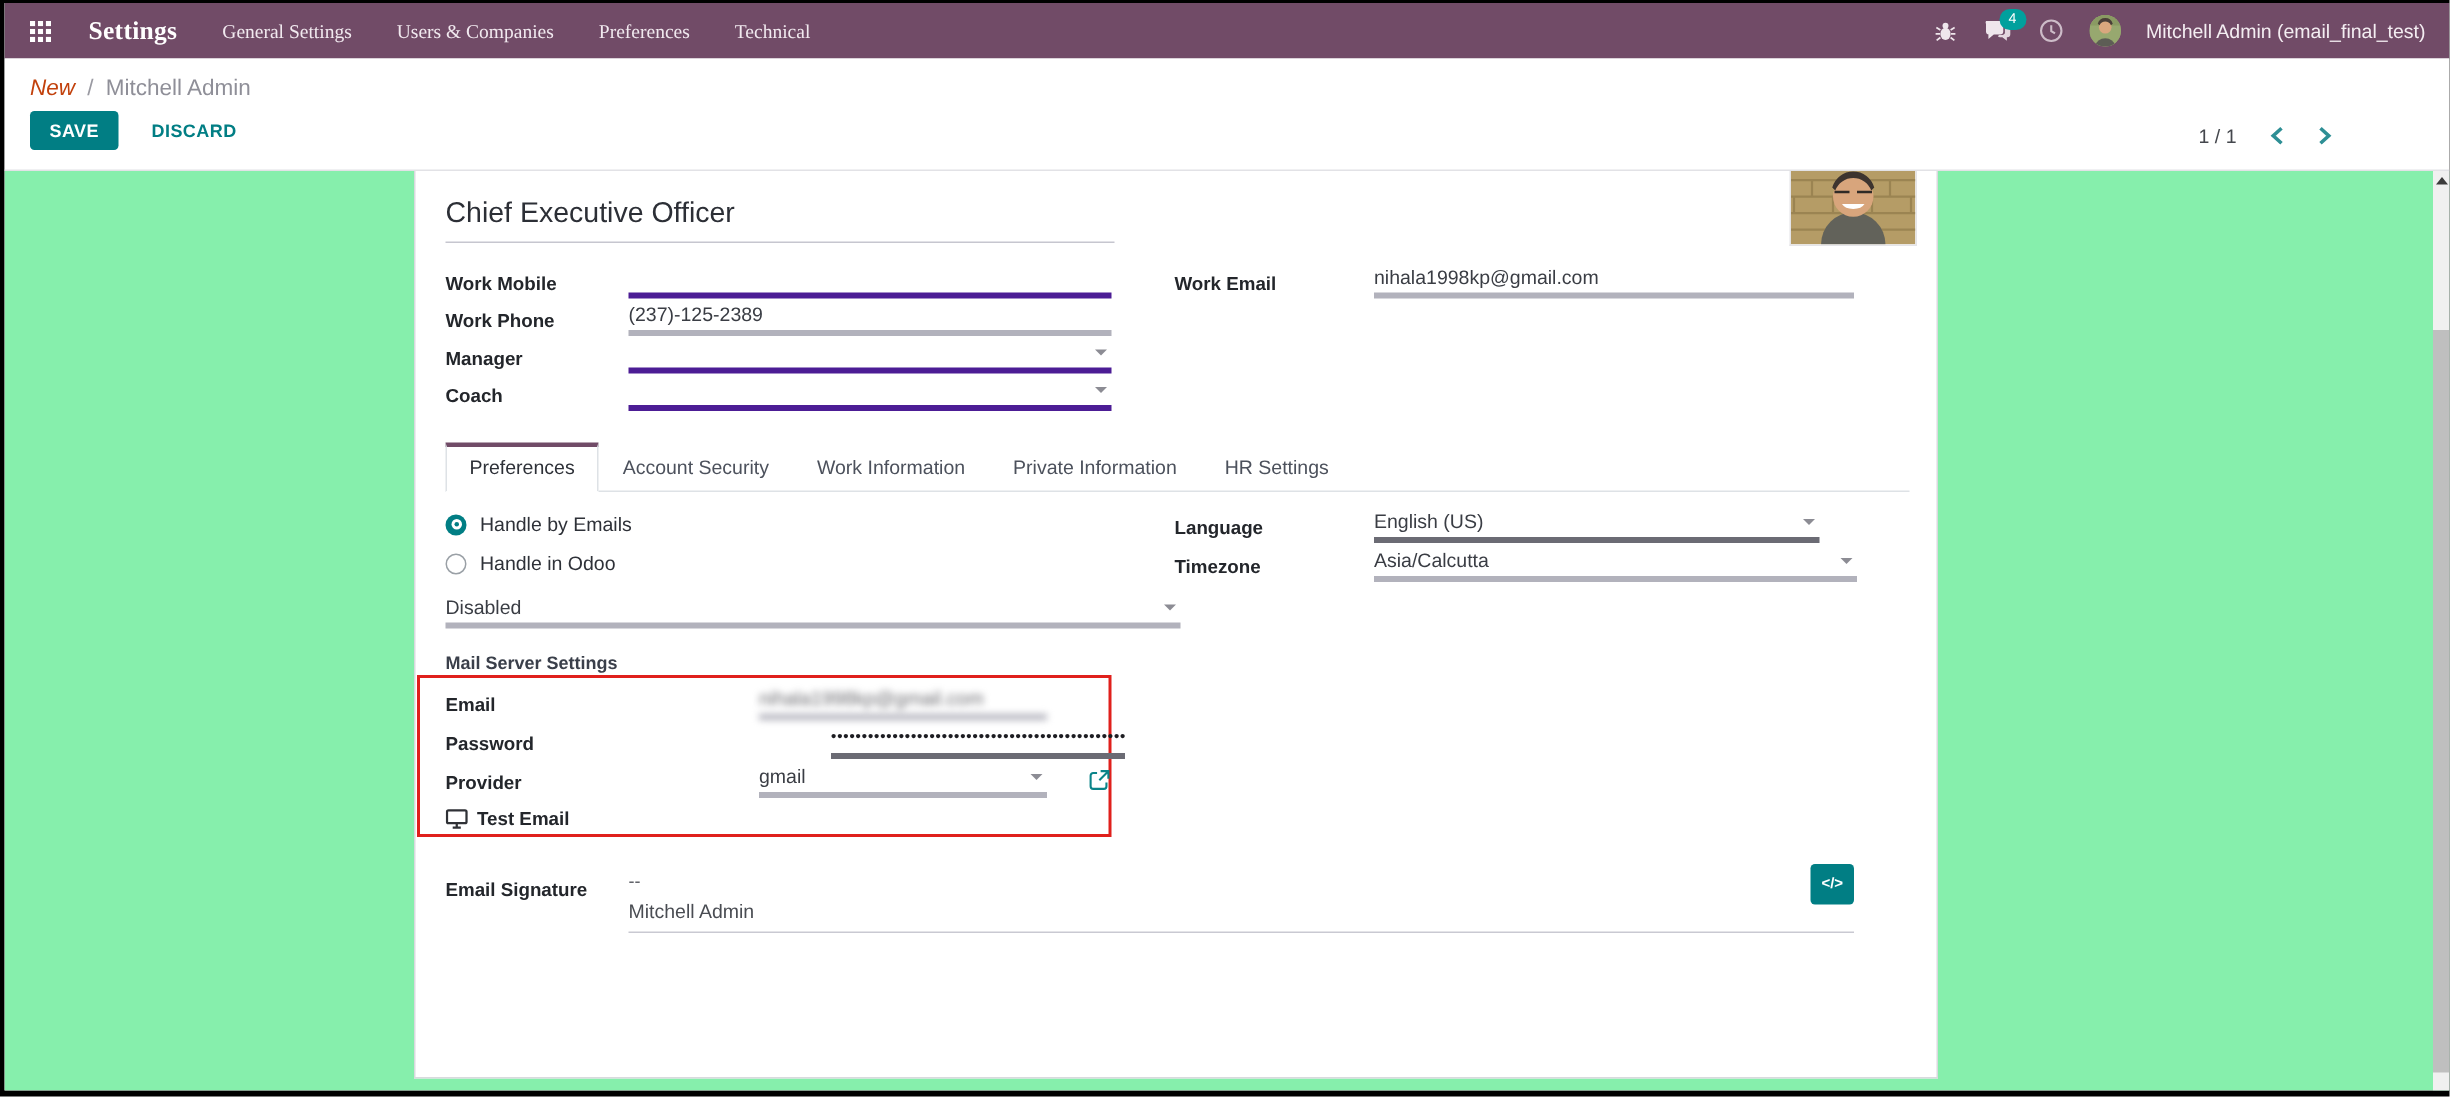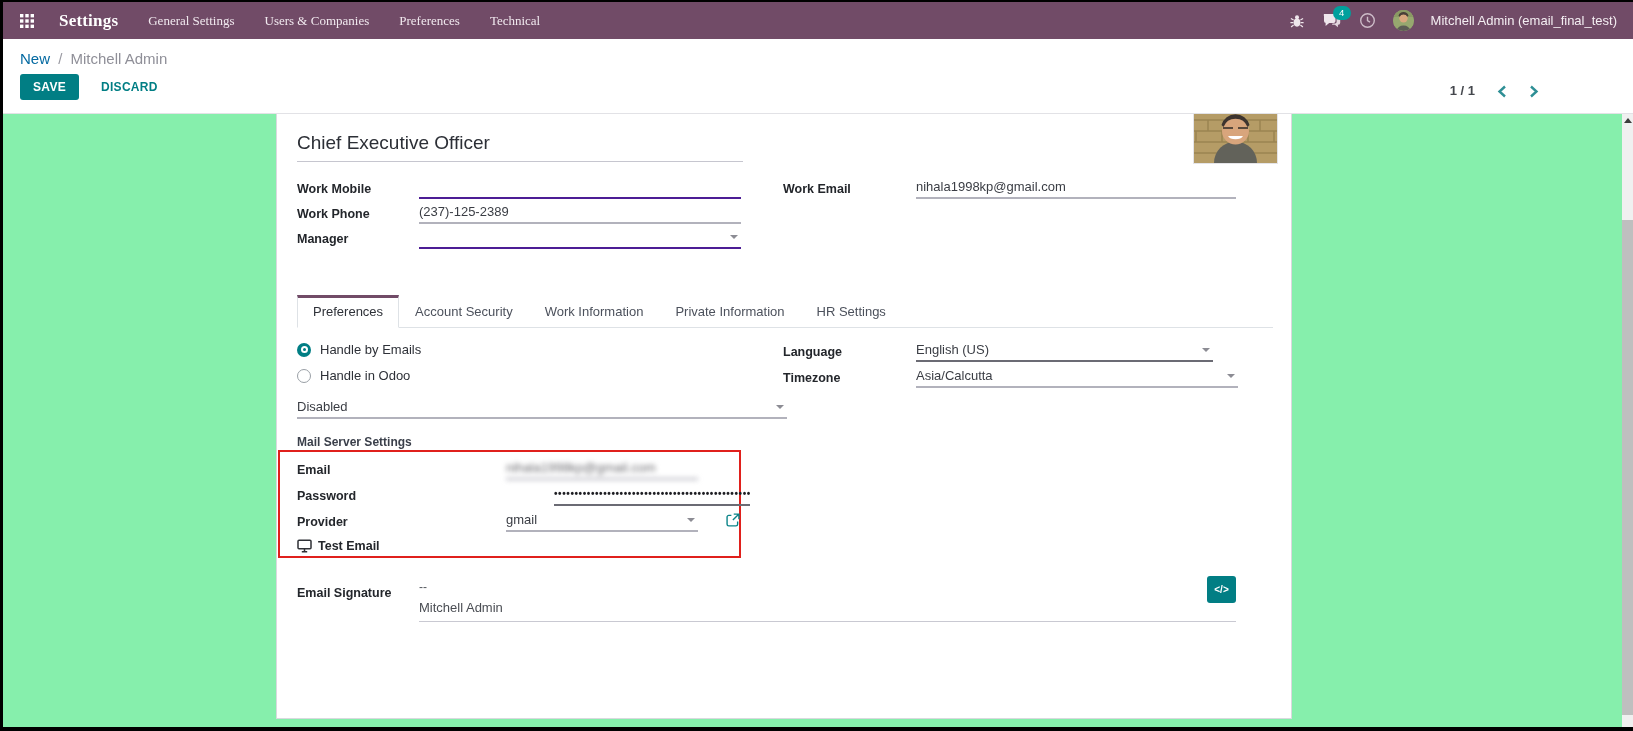--- a/index.html
+++ b/index.html
@@ -20,44 +20,44 @@
   .nav-right{display:flex;align-items:center;gap:17px;padding-right:16px;}
   .icon-btn{display:inline-flex;position:relative;cursor:pointer;}
   .badge{position:absolute;top:-7px;right:-9px;background:#00A09D;color:#fff;font-size:9.5px;
          min-width:14px;height:14px;border-radius:8px;display:flex;align-items:center;justify-content:center;padding:0 2px;}
   .avatar{width:21px;height:21px;border-radius:50%;overflow:hidden;display:inline-flex;background:#8a9a6b;}
   .user-name{font-size:13px;color:#f4eef2;white-space:nowrap;cursor:pointer;}
 
   
   .control-panel{height:74px;background:#fff;border-bottom:1px solid #e2e2e6;position:relative;}
   .breadcrumb{padding:11px 0 0 17px;font-size:15px;}
-  .bc-link{color:#0369a1;cursor:pointer;}
+  .bc-link{color:#c2410c;cursor:pointer;font-style:italic;}
   .bc-sep{color:#9a9aa2;margin:0 4px;}
   .bc-current{color:#8f8f98;}
   .cp-row{display:flex;align-items:center;margin:7px 0 0 17px;}
   .btn-save{background:#017E84;color:#fff;border:none;font-size:12px;font-weight:700;
             padding:6px 13px;border-radius:3px;cursor:pointer;font-family:inherit;letter-spacing:.3px;}
   .btn-discard{background:none;border:none;color:#017E84;font-size:12px;font-weight:700;
                margin-left:16px;cursor:pointer;font-family:inherit;letter-spacing:.3px;}
-  .pager{position:absolute;right:94px;top:44px;display:flex;align-items:flex-end;gap:22px;font-weight:bold;}
+  .pager{position:absolute;right:78px;top:44px;display:flex;align-items:center;gap:22px;}
   .pager-count{font-size:13px;color:#44474d;}
   .pager-arrow{display:inline-flex;cursor:pointer;}
 
   
   .content{position:absolute;top:112px;left:0;right:0;bottom:0;background:#86efac;}
   .card{position:absolute;left:273px;top:0;width:1016px;height:605px;background:#fff;
         border:1px solid #d9d9de;border-top:none;box-sizing:border-box;}
 
   .photo{position:absolute;top:0;right:13px;width:83px;height:49px;overflow:hidden;border:1px solid #e4e4e8;border-top:none;background:#fff;}
   .job-title{position:absolute;left:20px;top:18px;width:446px;font-size:19px;color:#2c2f36;
              padding-bottom:7px;border-bottom:1px solid #c6c6cf;cursor:text;}
 
   .frow{position:absolute;display:flex;align-items:flex-end;height:21px;}
   .flabel{font-size:12.5px;font-weight:700;color:#23262b;flex:none;padding-bottom:3px;margin-top:13px;}
-  .fval{font-size:13px;color:#3a3d44;border-bottom:2px solid #4c1d95;height:20px;line-height:20px;
+  .fval{font-size:13px;color:#3a3d44;border-bottom:4px solid #4c1d95;height:20px;line-height:20px;
         position:relative;cursor:text;white-space:nowrap;overflow:hidden;}
   .fval.filled{border-bottom-color:#b2b2bc;}
   .fval.darkline{border-bottom-color:#6b6b74;}
   .caret{position:absolute;right:3px;top:8px;width:0;height:0;border-left:4px solid transparent;
          border-right:4px solid transparent;border-top:4px solid #8c8c94;cursor:pointer;}
   .after-icon{position:absolute;display:inline-flex;cursor:pointer;}
 
   
   .tabstrip{position:absolute;left:20px;top:181px;width:976px;border-bottom:1px solid #dee2e6;display:flex;}
   .tab{font-size:13px;color:#4c515c;padding:8px 15px 7px;border:1px solid transparent;cursor:pointer;white-space:nowrap;}
@@ -211,20 +211,24 @@
         <div class="fval" style="width:322px;"></div>
       </div>
       <div class="frow" style="left:20px;top:89px;">
         <label class="flabel" style="width:122px;">Work Phone</label>
         <div class="fval filled" style="width:322px;">(237)-125-2389</div>
       </div>
       <div class="frow" style="left:20px;top:114px;">
         <label class="flabel" style="width:122px;">Manager</label>
         <div class="fval" style="width:322px;"><span></span><span class="caret"></span></div>
       </div>
+      <div class="frow" style="left:20px;top:139px;">
+        <label class="flabel" style="width:122px;">Coach</label>
+        <div class="fval" style="width:322px;"><span></span><span class="caret"></span></div>
+      </div>
 
       <div class="frow" style="left:506px;top:64px;">
         <label class="flabel" style="width:133px;">Work Email</label>
         <div class="fval filled" style="width:320px;">nihala1998kp@gmail.com</div>
       </div>
 
       <div class="tabstrip">
         <span class="tab active">Preferences</span>
         <span class="tab">Account Security</span>
         <span class="tab">Work Information</span>

